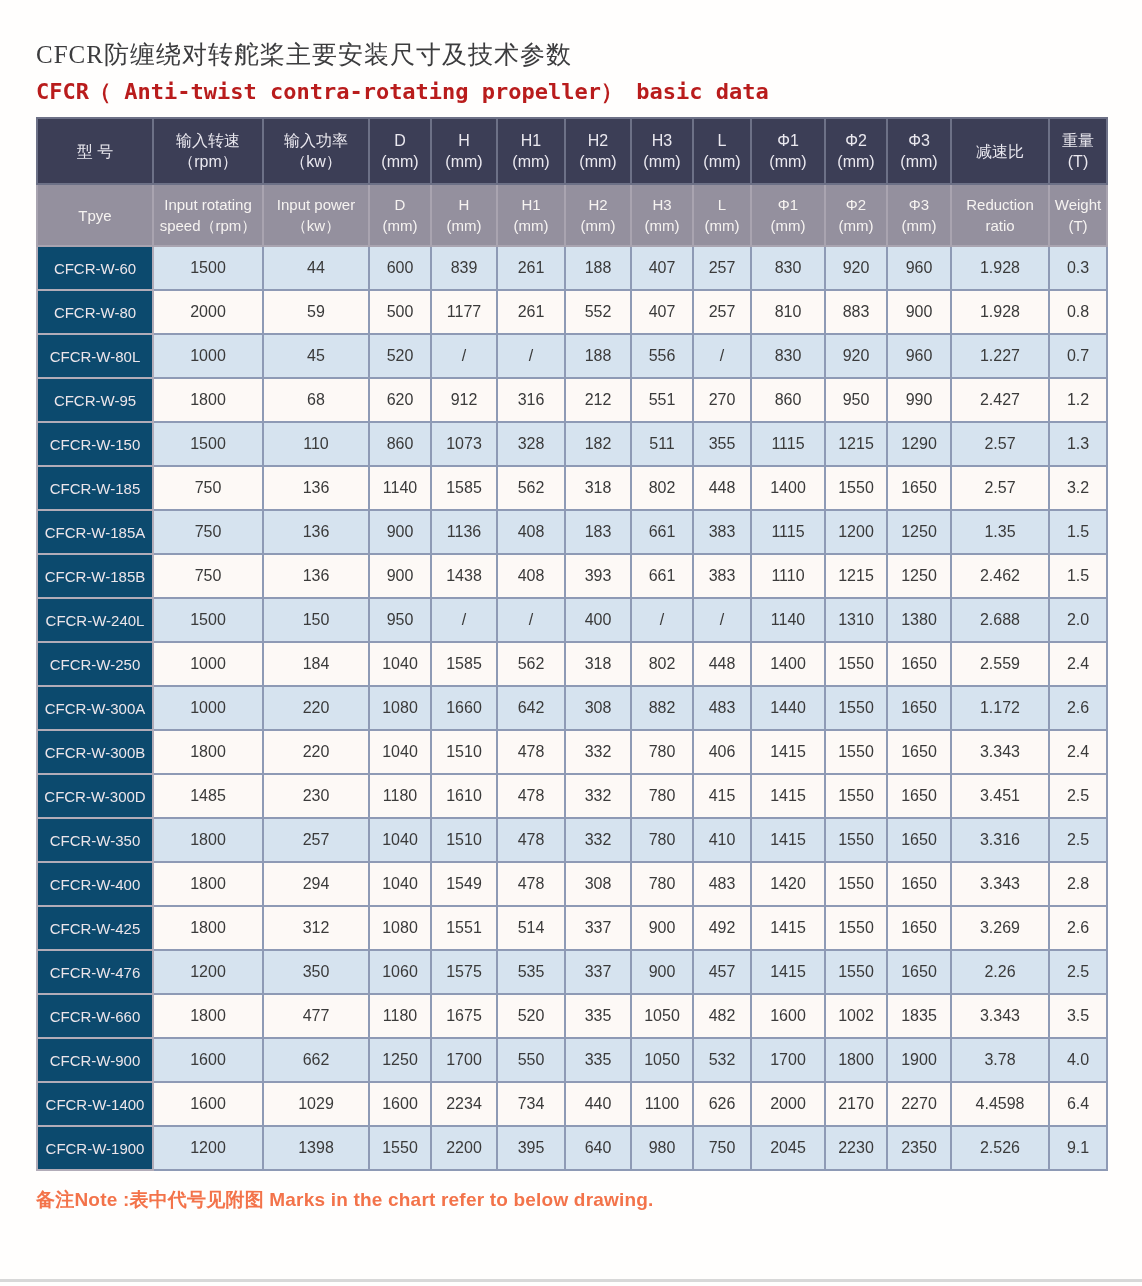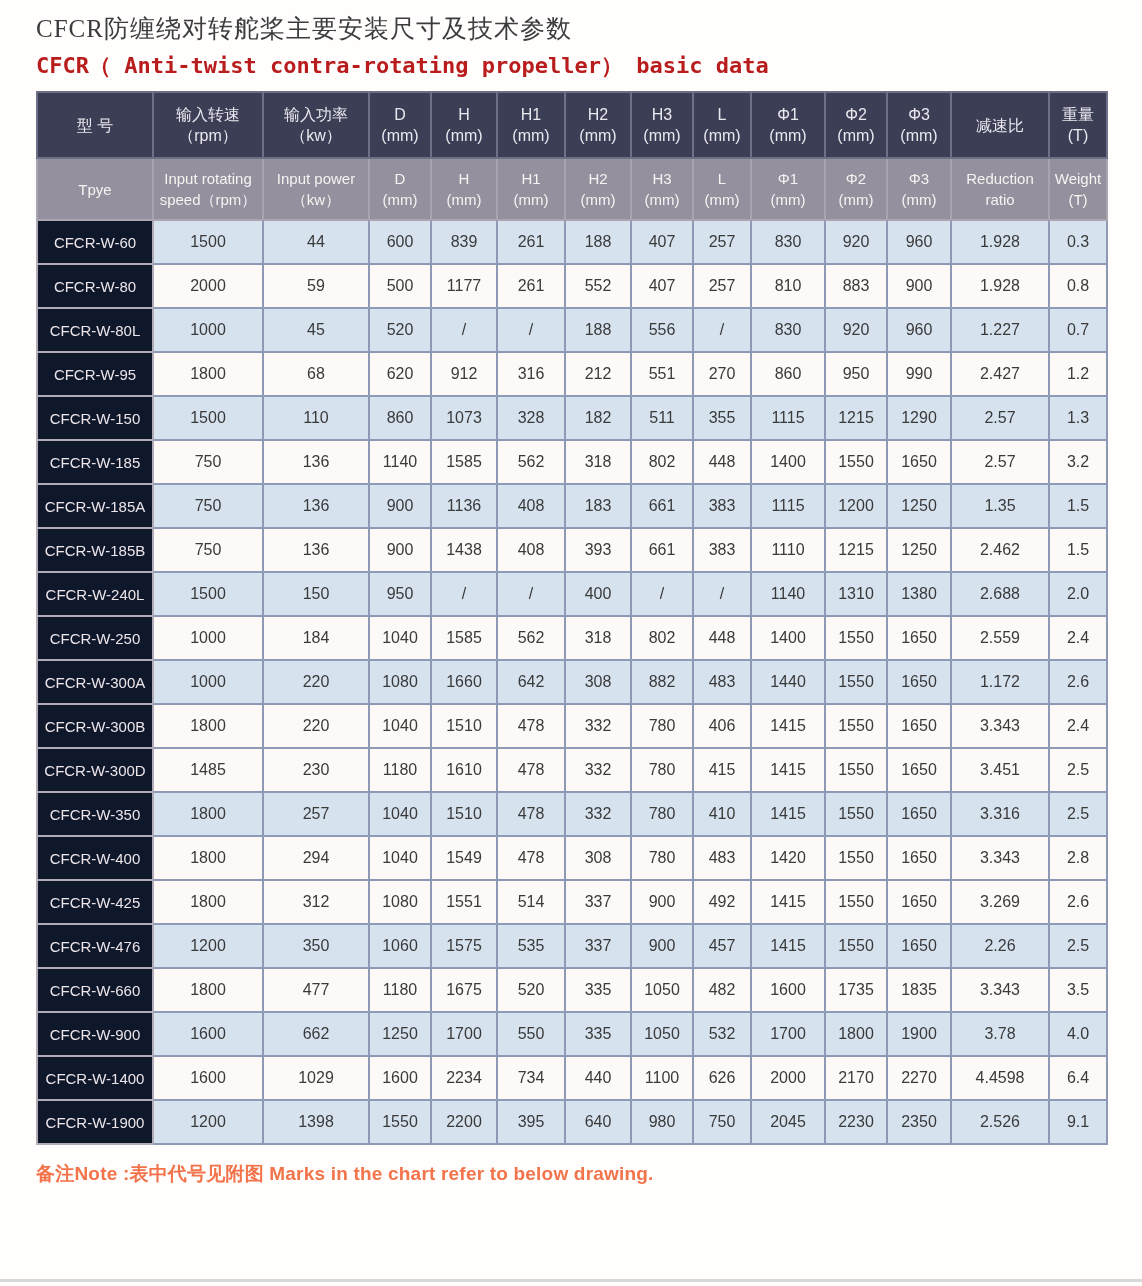--- a/index.html
+++ b/index.html
@@ -4,21 +4,21 @@
 <style>
   * { box-sizing: border-box; }
   html,body { margin:0; padding:0; }
   body {
     width:1142px; height:1286px;
     background:#fffefd;
     font-family:"Liberation Sans", sans-serif;
     position:relative;
     overflow:hidden;
   }
-  .page { padding:8px 36px 0 36px; }
+  .page { padding:8px 36px 0 36px;margin-top:26px; }
 
   .title-zh {
     margin:4px 0 2px 0;
     font-family:"Liberation Serif", serif;
     font-size:25px; font-weight:normal;
     color:#3c3c3e; letter-spacing:1px;
   }
   .title-en {
     margin:6px 0 10px 0;
     font-family:"DejaVu Sans Mono", monospace;
@@ -44,21 +44,21 @@
   }
   
   tr.head-en th {
     background:#94909e; color:#f6f3f1;
     font-weight:normal; font-size:15px;
     height:62px; line-height:21px;
     border:2px solid #a9a4b0;
   }
   
   td.model {
-    background:#0f172a; color:#ece5ea;
+    background:#0c4a6e; color:#ece5ea;
     font-size:15px;
     border:2px solid #b2acb8;
   }
   td.val {
     color:#3a3a3a; font-size:16px;
     border:2px solid #8e9ab5;
     background:#fdf9f6;
   }
   tbody tr { height:44px; }
   tbody tr.odd td.val { background:#d6e3ef; }
@@ -491,21 +491,21 @@
           <td class="model">CFCR-W-660</td>
           <td class="val">1800</td>
           <td class="val">477</td>
           <td class="val">1180</td>
           <td class="val">1675</td>
           <td class="val">520</td>
           <td class="val">335</td>
           <td class="val">1050</td>
           <td class="val">482</td>
           <td class="val">1600</td>
-          <td class="val">1735</td>
+          <td class="val">1002</td>
           <td class="val">1835</td>
           <td class="val">3.343</td>
           <td class="val">3.5</td>
         </tr>
         <tr class="odd">
           <td class="model">CFCR-W-900</td>
           <td class="val">1600</td>
           <td class="val">662</td>
           <td class="val">1250</td>
           <td class="val">1700</td>

